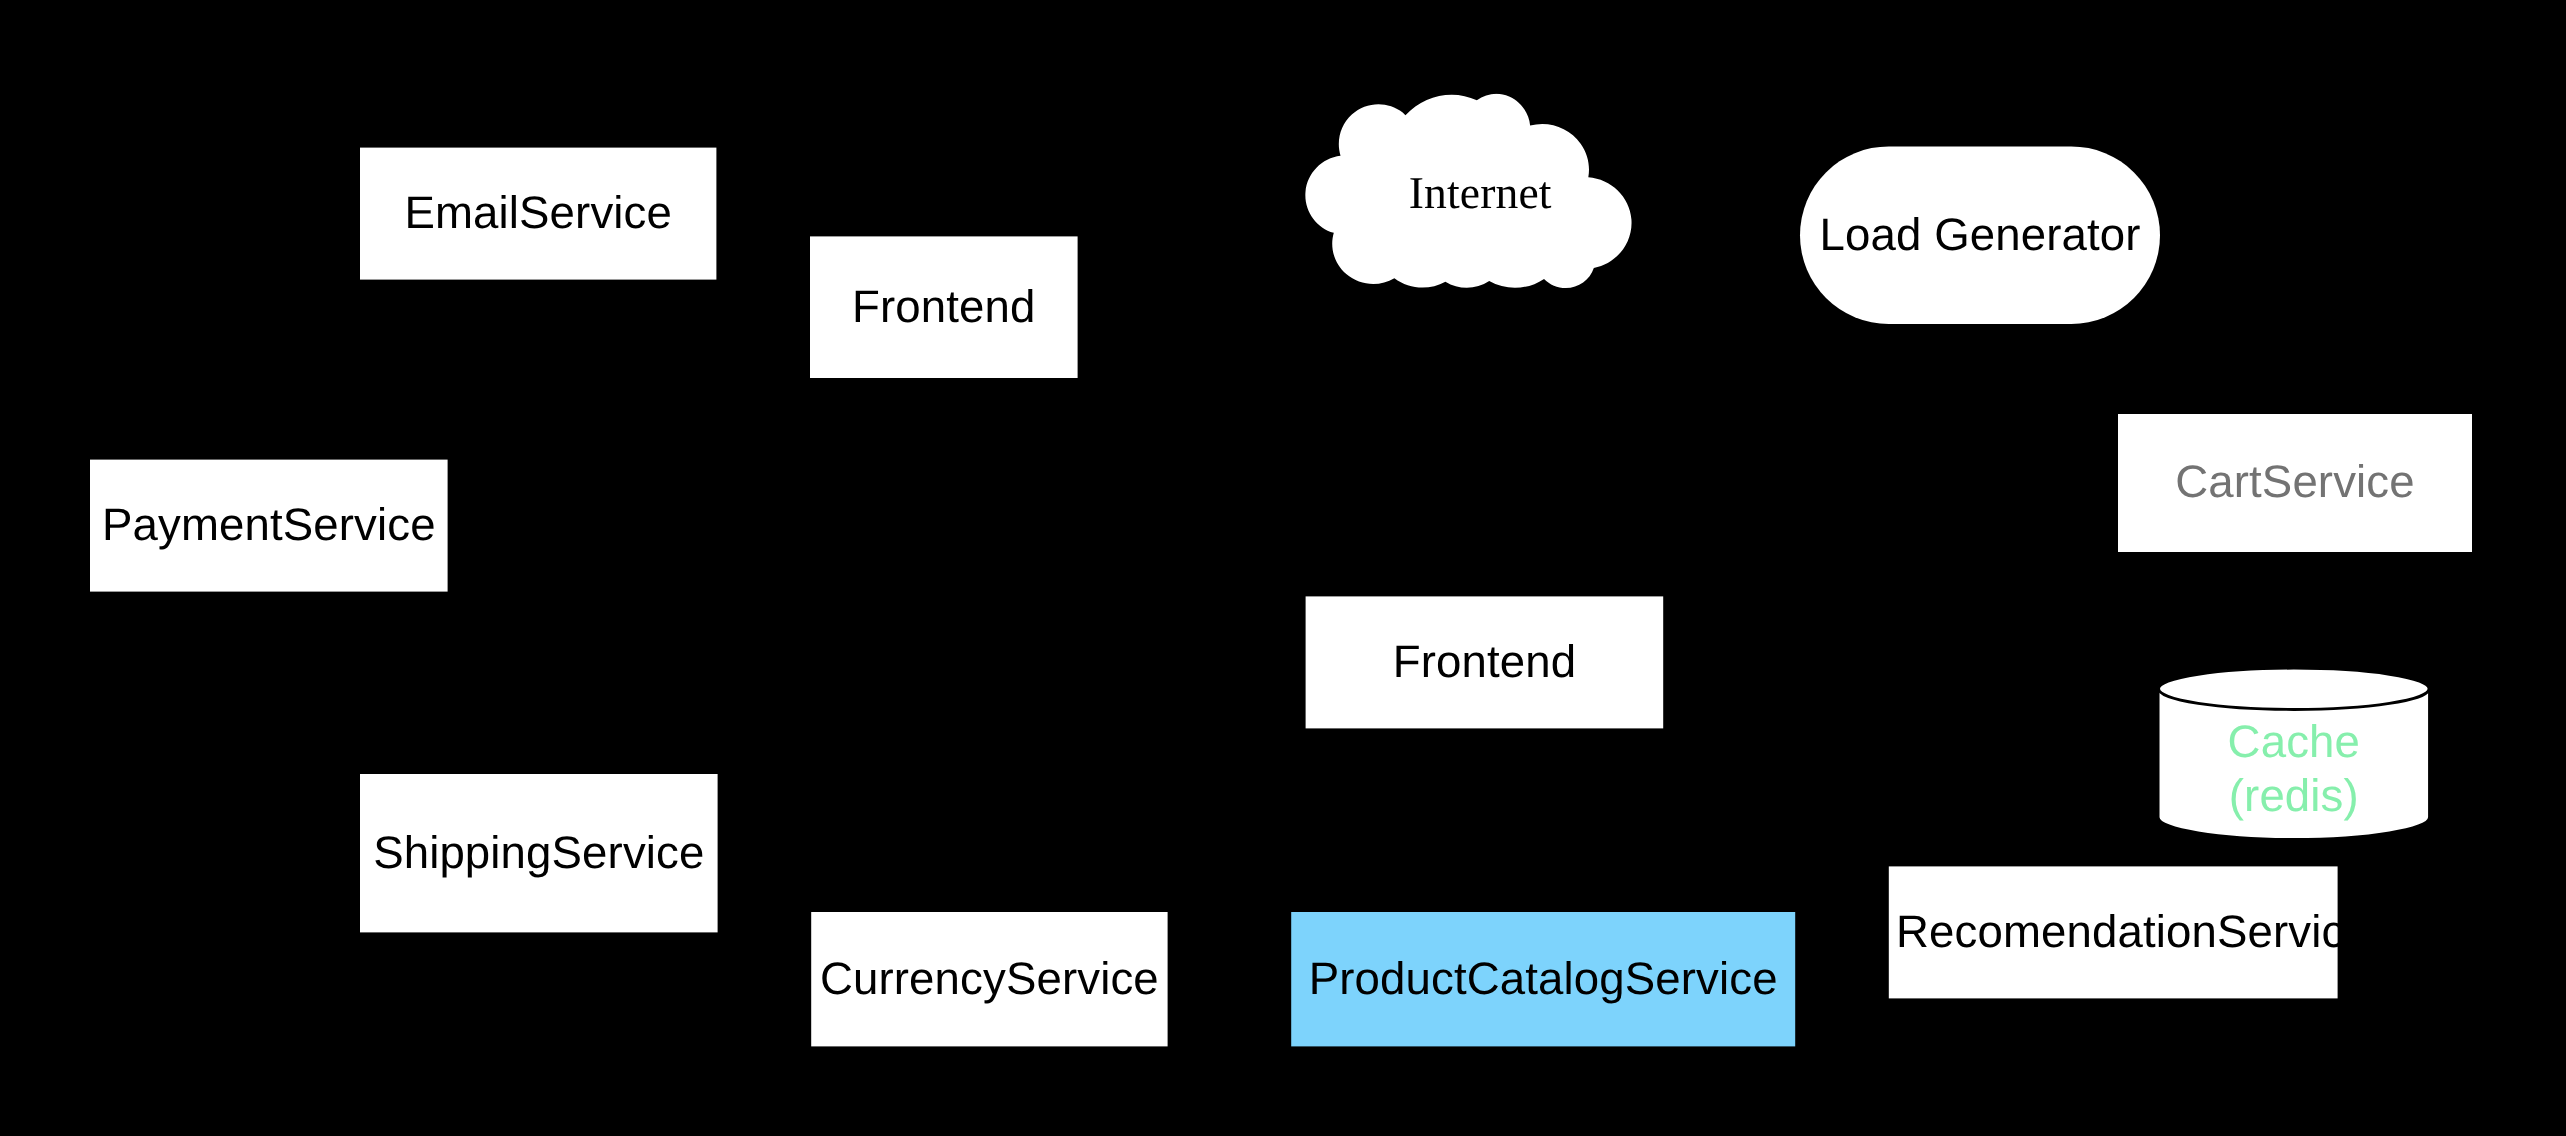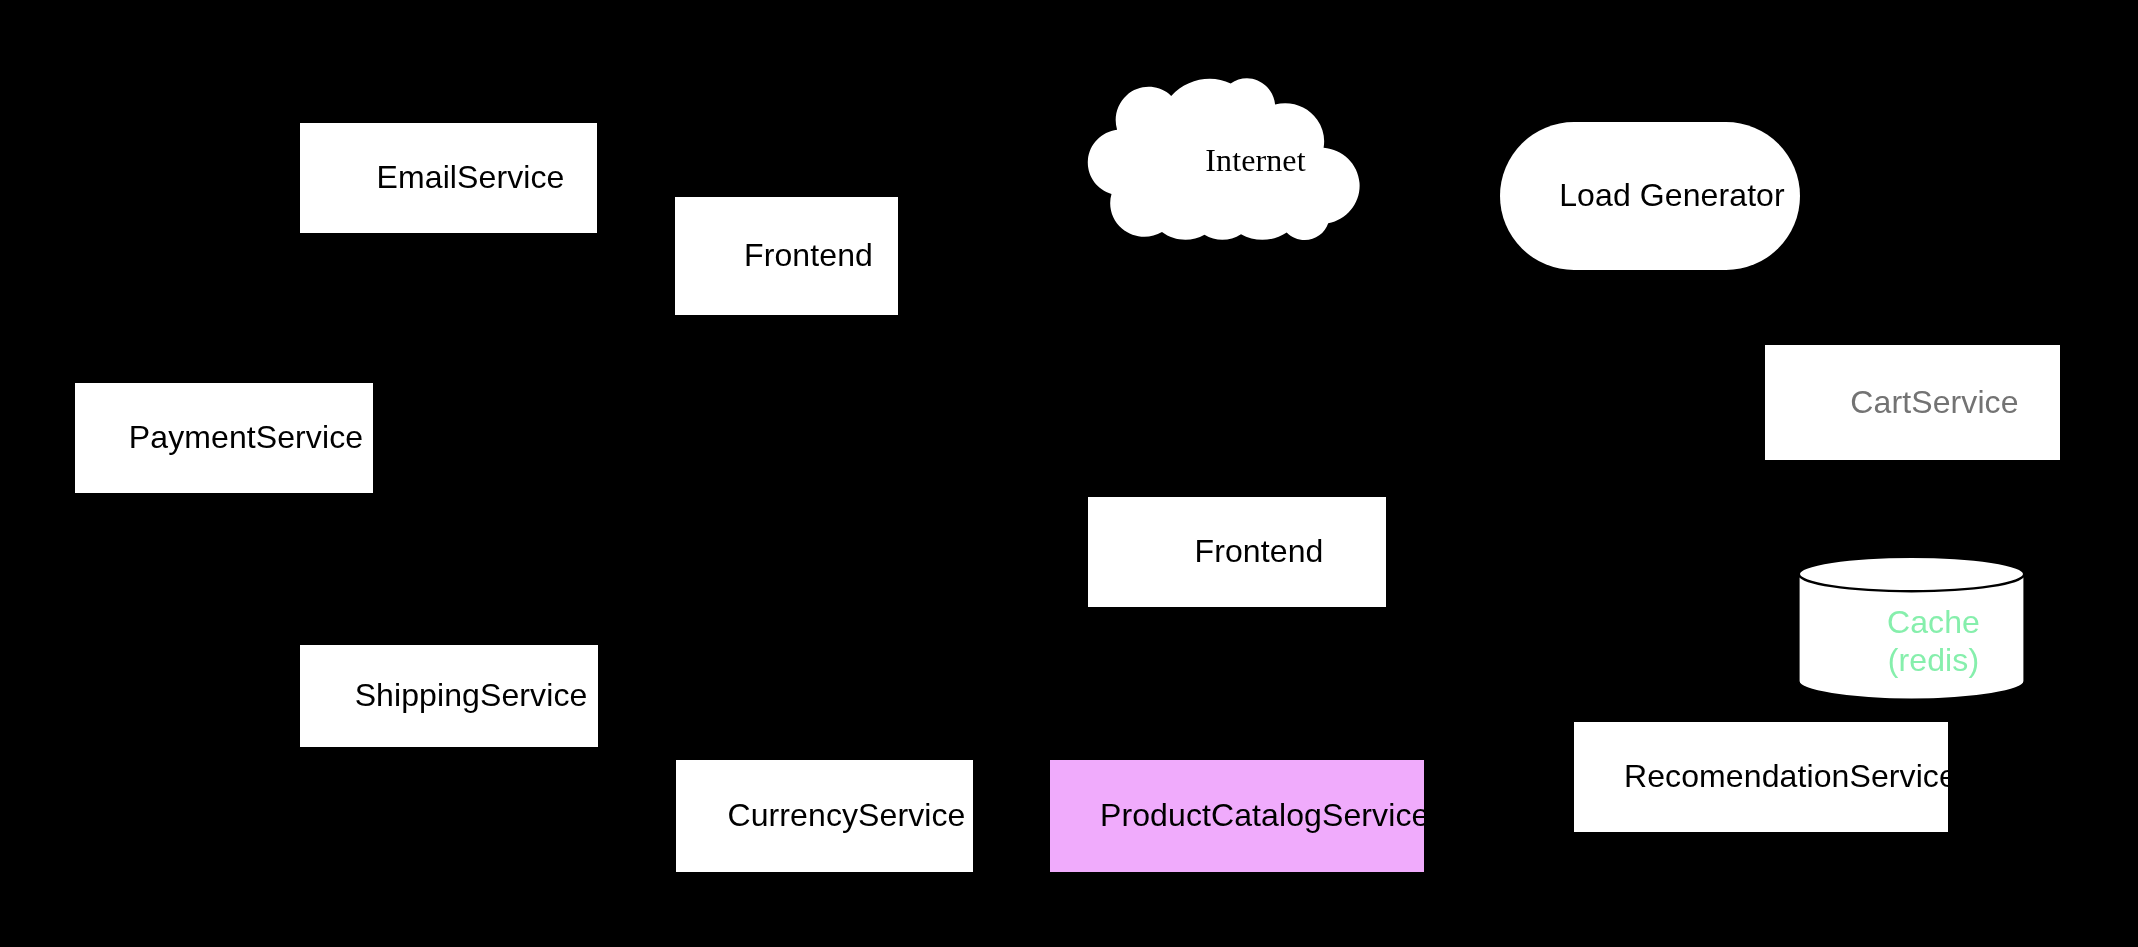--- a/index.html
+++ b/index.html
@@ -20,25 +20,24 @@
   }
   .node {
     position: absolute;
     box-sizing: border-box;
     display: flex;
     align-items: center;
     justify-content: center;
     text-align: center;
     color: #000000;
     font-family: "Liberation Sans", sans-serif;
-    font-size: 32px;
+    font-size: 38px;
     line-height: 1.18;
     font-weight: 400;
     letter-spacing: 0.1px;
-    padding-left: 44px;
     -webkit-font-smoothing: antialiased;
   }
   .node.rect {
     background: #ffffff;
   }
   .node.rounded {
     background: #ffffff;
     border-radius: 74px;
   }
   
@@ -97,25 +96,25 @@
       <div class="label" style="color: rgb(0, 0, 0);">Frontend</div>
     </div>
     <div class="node svg-shape cylinder" style="left: 1798px; top: 555px; width: 227px; height: 145px;">
       <svg class="shape-svg" viewBox="0 0 227 145" preserveAspectRatio="none" aria-hidden="true">
         <path fill="#ffffff" stroke="#000000" stroke-width="1.6" d="M 0.8 19 L 0.8 126 C 0.8 135.6 51.2 144.2 113.5 144.2 C 175.8 144.2 226.2 135.6 226.2 126 L 226.2 19 Z"></path>
         <ellipse fill="#ffffff" stroke="#000000" stroke-width="2.4" cx="113.5" cy="19" rx="112.7" ry="17.2"></ellipse>
       </svg>
       <div class="label" style="color: #86efac;">Cache
 (redis)</div>
     </div>
-    <div class="node rect" style="left: 300px; top: 645px; width: 298px; height: 102px; background: rgb(255, 255, 255);">
+    <div class="node rect" style="left: 300px; top: 645px; width: 298px; height: 132px; background: rgb(255, 255, 255);">
       <div class="label" style="color: rgb(0, 0, 0);">ShippingService</div>
     </div>
     <div class="node rect" style="left: 1574px; top: 722px; width: 374px; height: 110px; background: rgb(255, 255, 255);">
       <div class="label" style="color: rgb(0, 0, 0);">RecomendationService</div>
     </div>
     <div class="node rect" style="left: 676px; top: 760px; width: 297px; height: 112px; background: rgb(255, 255, 255);">
       <div class="label" style="color: rgb(0, 0, 0);">CurrencyService</div>
     </div>
-    <div class="node rect" style="left: 1050px; top: 760px; width: 374px; height: 112px; background: #f0abfc;">
+    <div class="node rect" style="left: 1076px; top: 760px; width: 420px; height: 112px; background: #7dd3fc;">
       <div class="label" style="color: rgb(0, 0, 0);">ProductCatalogService</div>
     </div>
   </div>
 
 </body></html>

